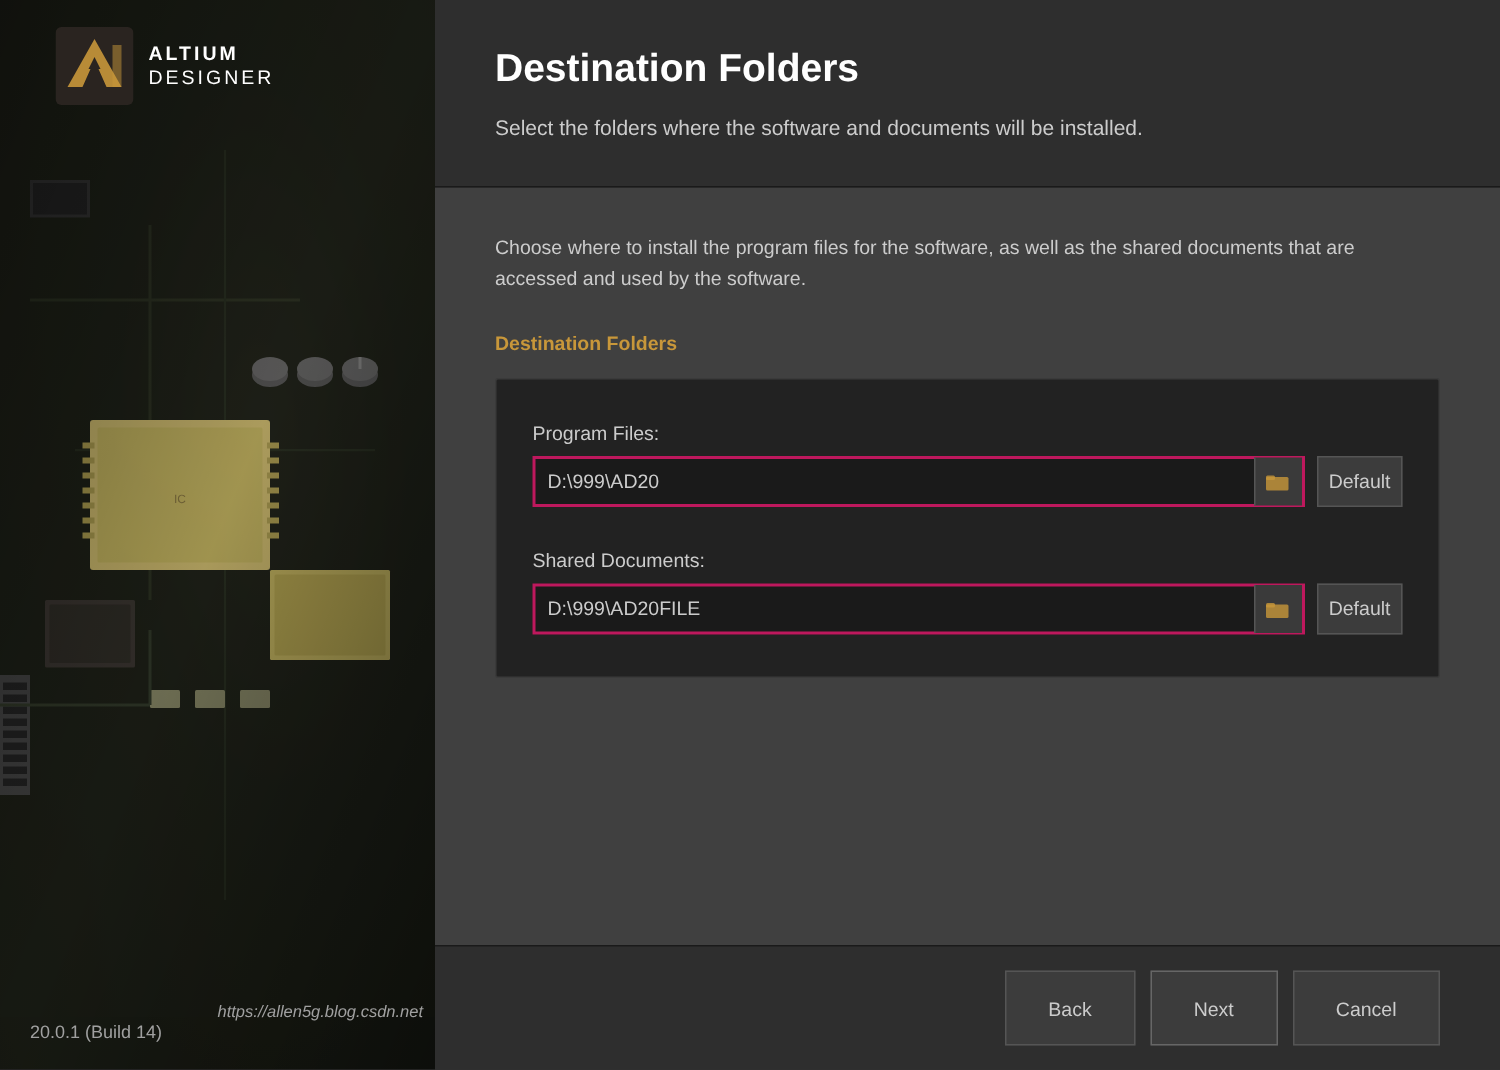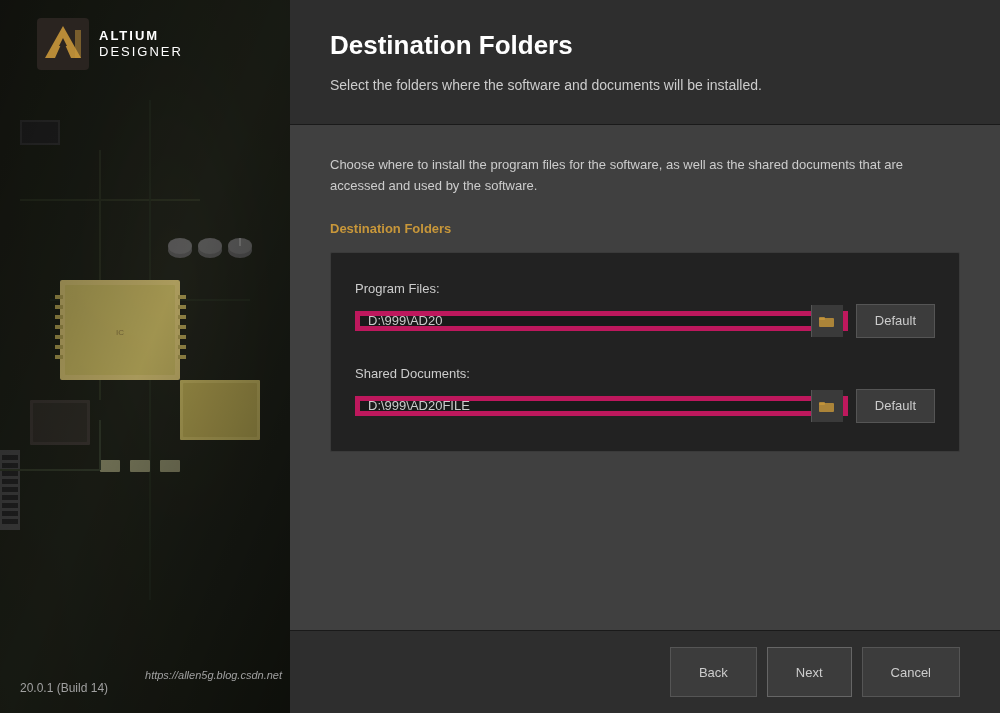--- a/index.html
+++ b/index.html
@@ -158,22 +158,22 @@
       display: flex;
       gap: 8px;
       align-items: center;
     }
 
     .folder-input-wrapper {
       flex: 1;
       display: flex;
       align-items: center;
       background: #1a1a1a;
-      border: 5px solid #be185d;
-      height: 20px;
+      border: 2px solid #be185d;
+      height: 34px;
     }
 
     .folder-input {
       flex: 1;
       background: transparent;
       border: none;
       outline: none;
       color: #cccccc;
       font-size: 13px;
       padding: 0 8px;
@@ -193,21 +193,21 @@
       color: #c8973a;
       font-size: 14px;
       flex-shrink: 0;
     }
 
     .default-btn {
       background: #3c3c3c;
       border: 1px solid #555555;
       color: #cccccc;
       font-size: 13px;
-      padding: 0 18px;
+      padding: 0 7px;
       height: 34px;
       cursor: pointer;
       white-space: nowrap;
       font-family: inherit;
       flex-shrink: 0;
     }
 
     
     .footer {
       background: #2e2e2e;

